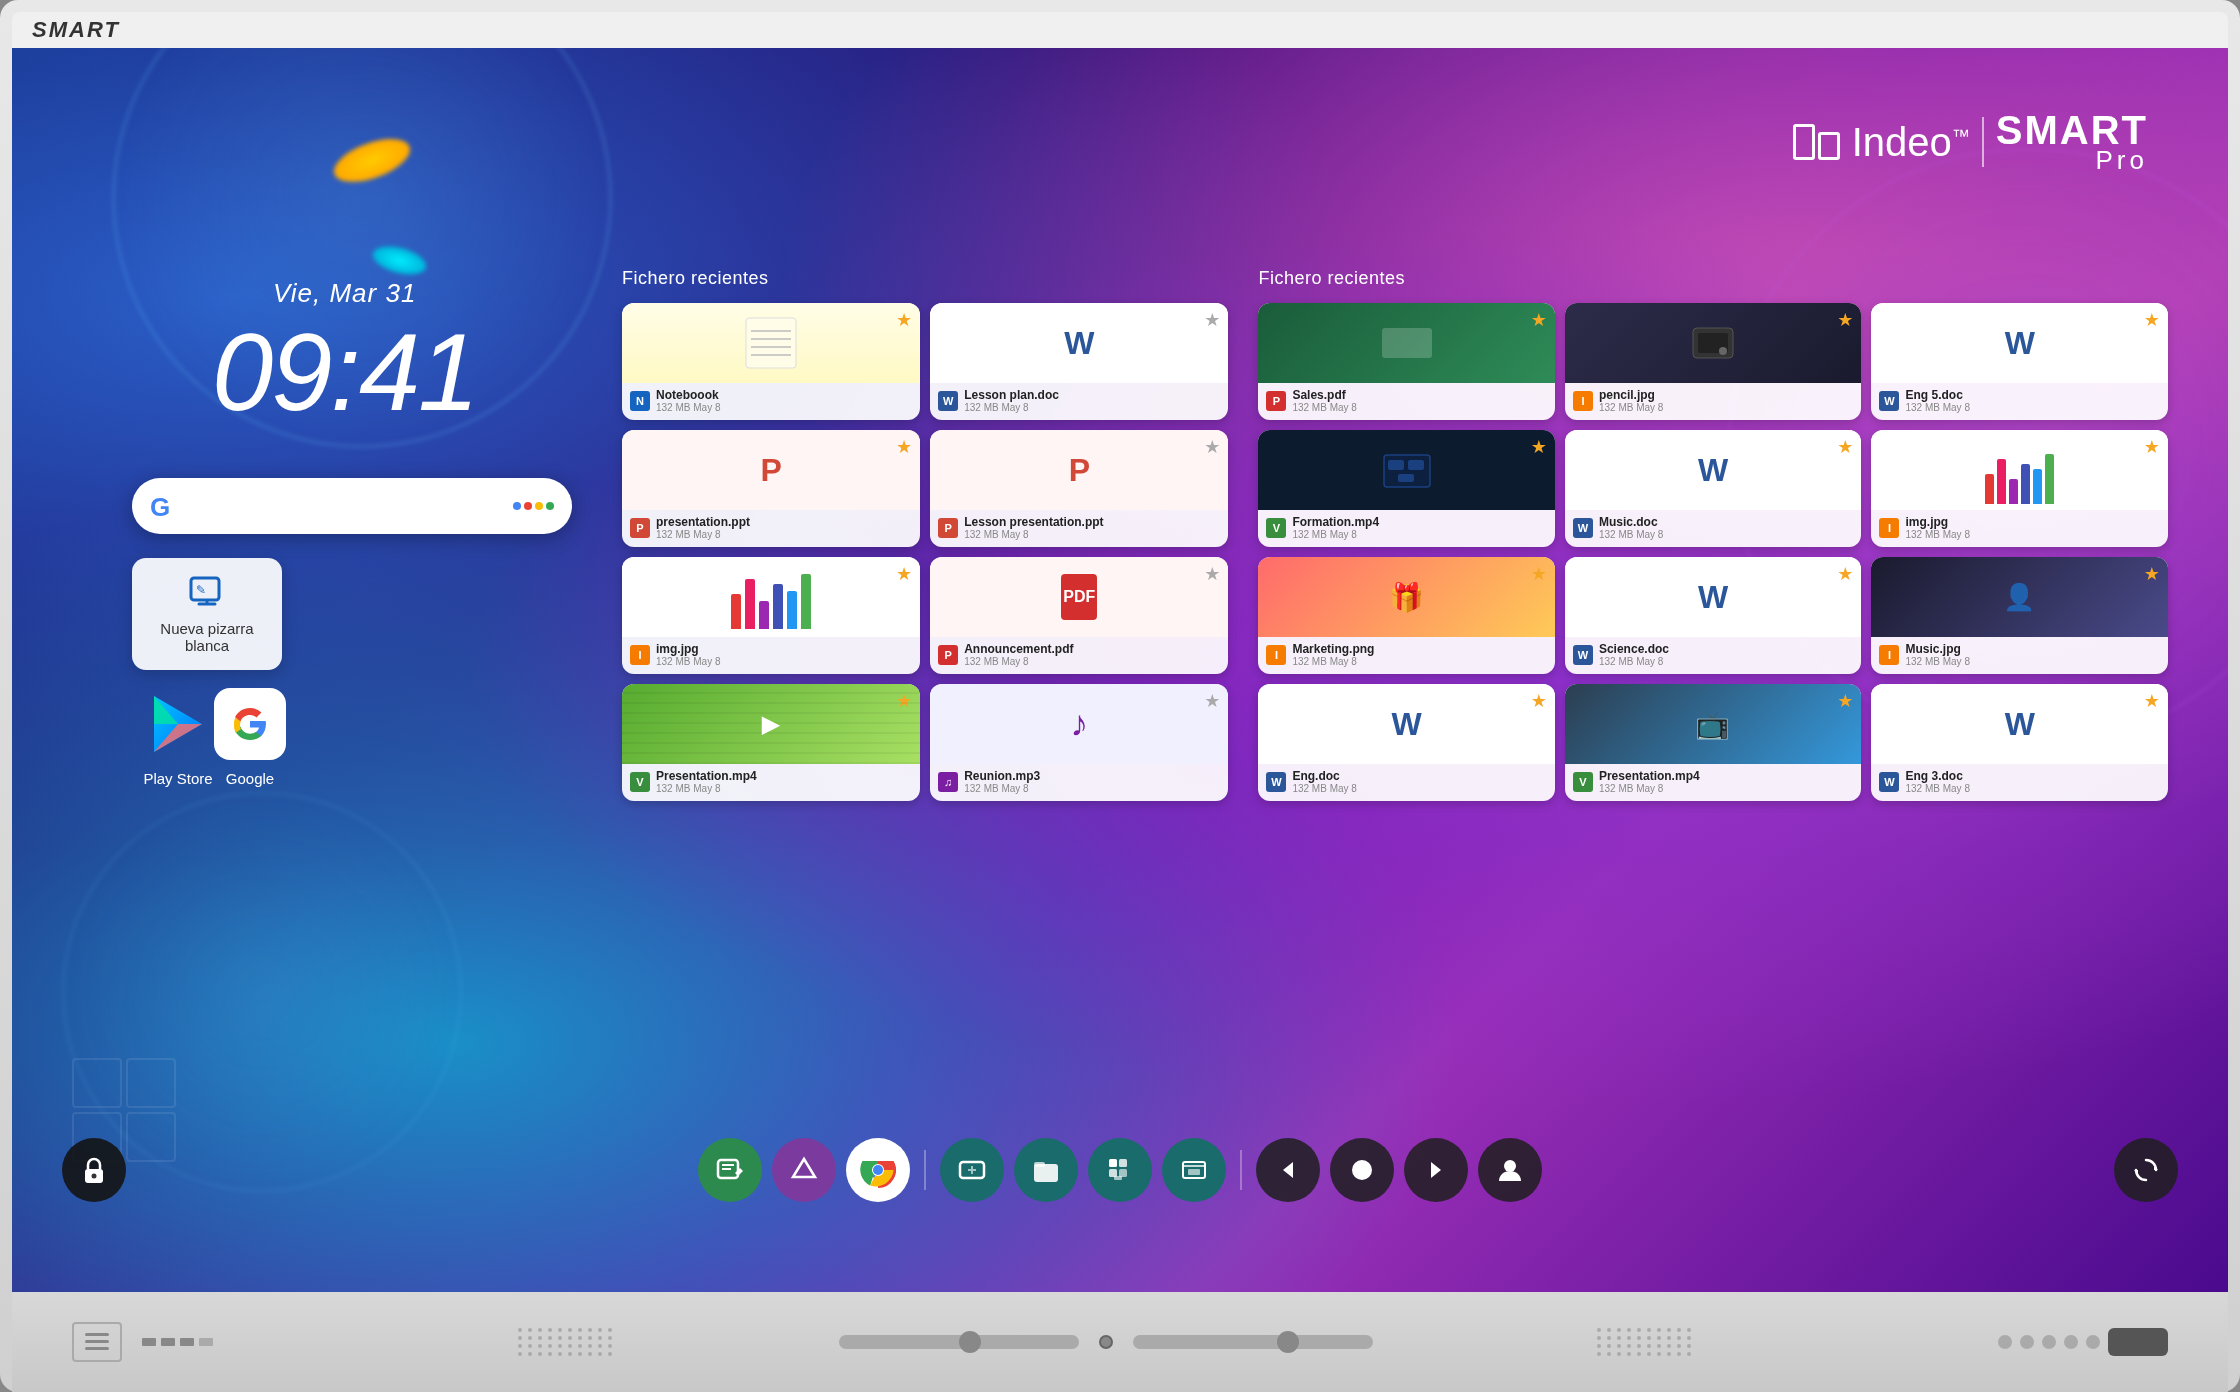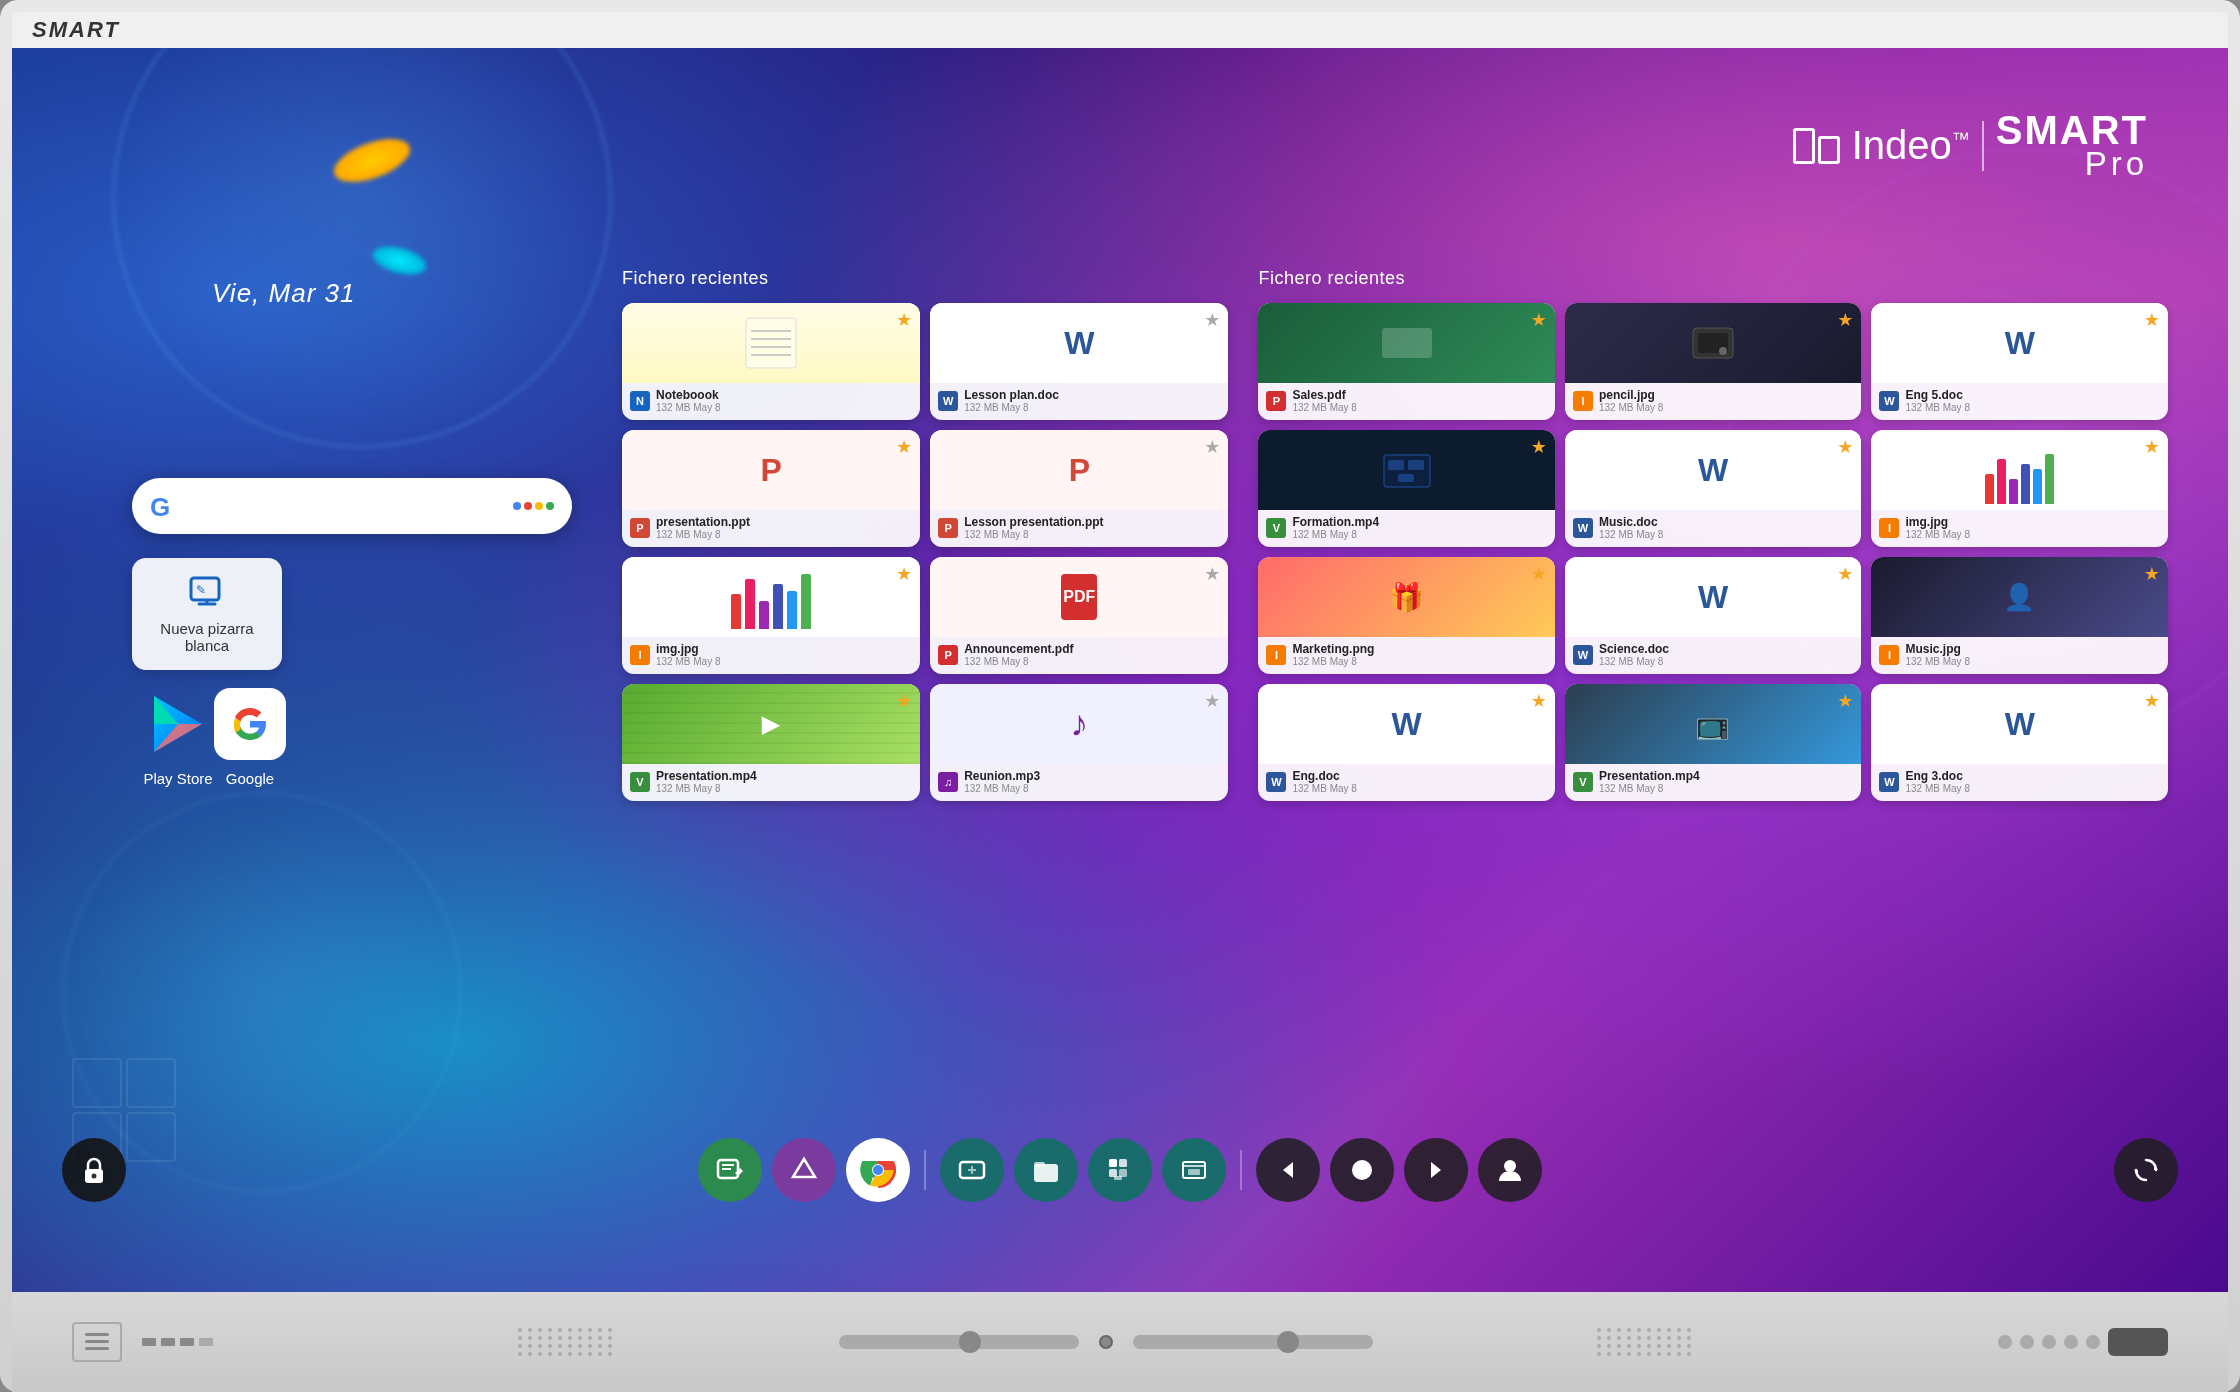--- a/index.html
+++ b/index.html
@@ -554,26 +554,27 @@
 
     <div class="indeo-logo">
       <div class="indeo-icon">
         <div class="indeo-icon-rect"></div>
         <div class="indeo-icon-rect"></div>
       </div>
       <span style="font-size:40px;font-weight:300;color:white;">Indeo<sup style="font-size:18px;">™</sup></span>
       <div class="indeo-divider"></div>
       <div class="smart-pro-text">
         <span style="font-size:40px;font-weight:900;color:white;letter-spacing:2px;">SMART</span>
-        <span style="font-size:33px;font-weight:300;color:white;letter-spacing:4px;margin-top:-8px;">Pro</span>
+        <span style="font-size:26px;font-weight:300;color:white;letter-spacing:4px;margin-top:-8px;">Pro</span>
       </div>
     </div>
 
     <div class="clock-area">
       <div class="clock-date">Vie, Mar 31</div>
+      <div class="clock-time">09:41</div>
     </div>
 
     <div class="search-bar">
       <span class="google-g" style="font-weight:700;font-size:26px;">G</span>
       <input class="search-input-fake" type="text" style="border: none; outline: none; font-size: 18px; background: transparent; flex: 1 1 0%;">
       <div class="google-dots">
         <div class="google-dot" style="background:#4285f4;"></div>
         <div class="google-dot" style="background:#ea4335;"></div>
         <div class="google-dot" style="background:#fbbc05;"></div>
         <div class="google-dot" style="background:#34a853;"></div>

